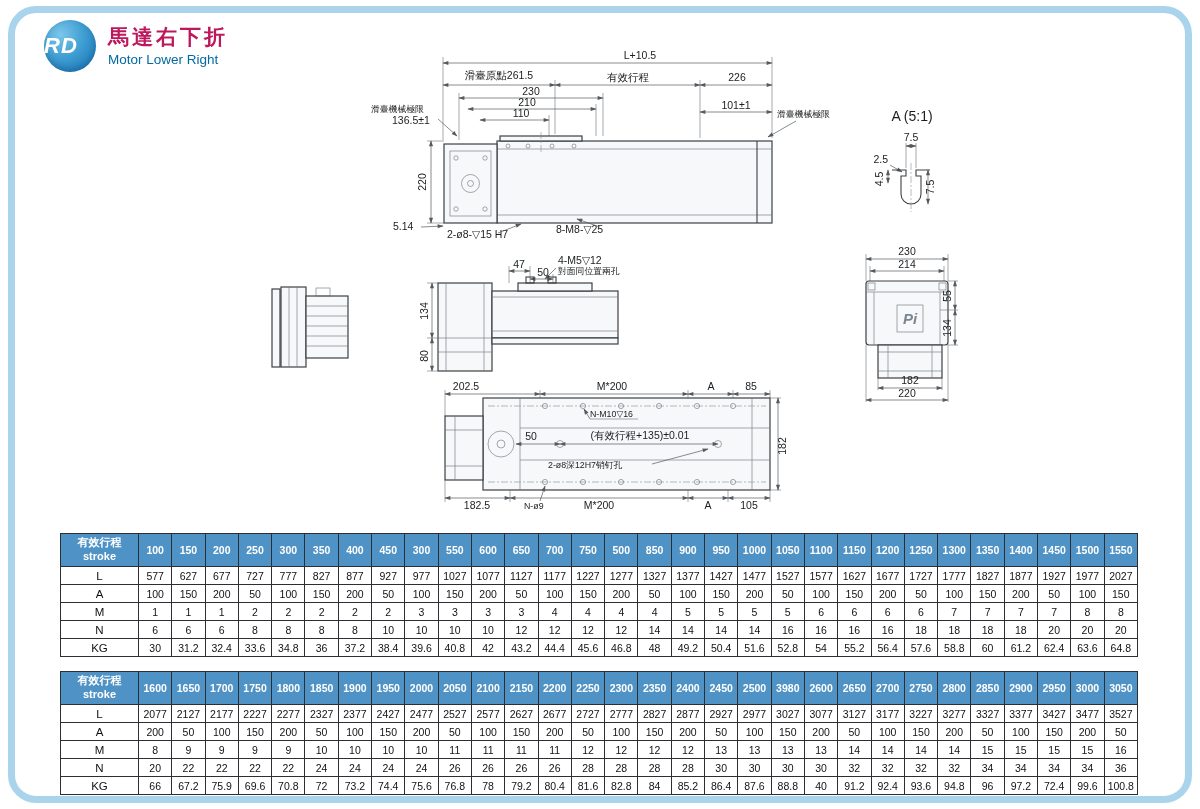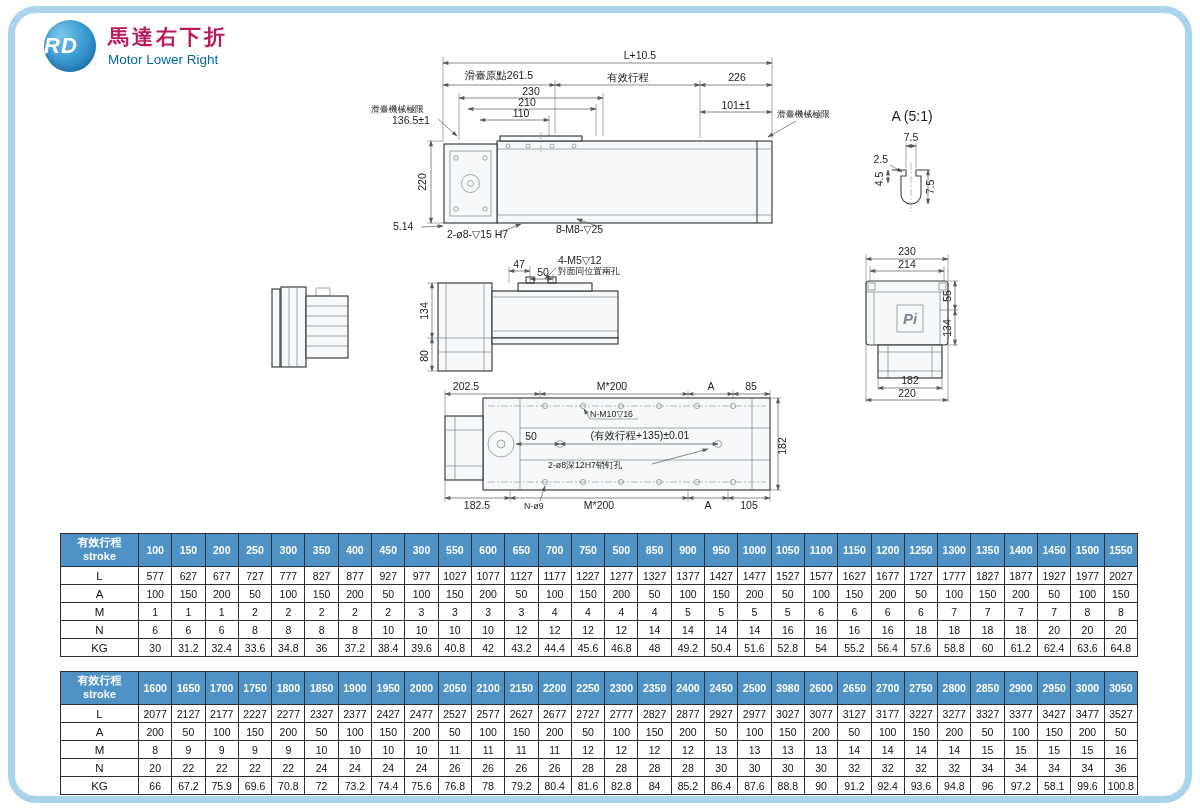--- a/index.html
+++ b/index.html
@@ -785,25 +785,25 @@
         <td>78</td>
         <td>79.2</td>
         <td>80.4</td>
         <td>81.6</td>
         <td>82.8</td>
         <td>84</td>
         <td>85.2</td>
         <td>86.4</td>
         <td>87.6</td>
         <td>88.8</td>
-        <td>90</td>
+        <td>40</td>
         <td>91.2</td>
         <td>92.4</td>
         <td>93.6</td>
         <td>94.8</td>
         <td>96</td>
         <td>97.2</td>
-        <td>58.1</td>
+        <td>72.4</td>
         <td>99.6</td>
         <td>100.8</td>
       </tr>
     </tbody>
   </table>
 
 </body></html>

